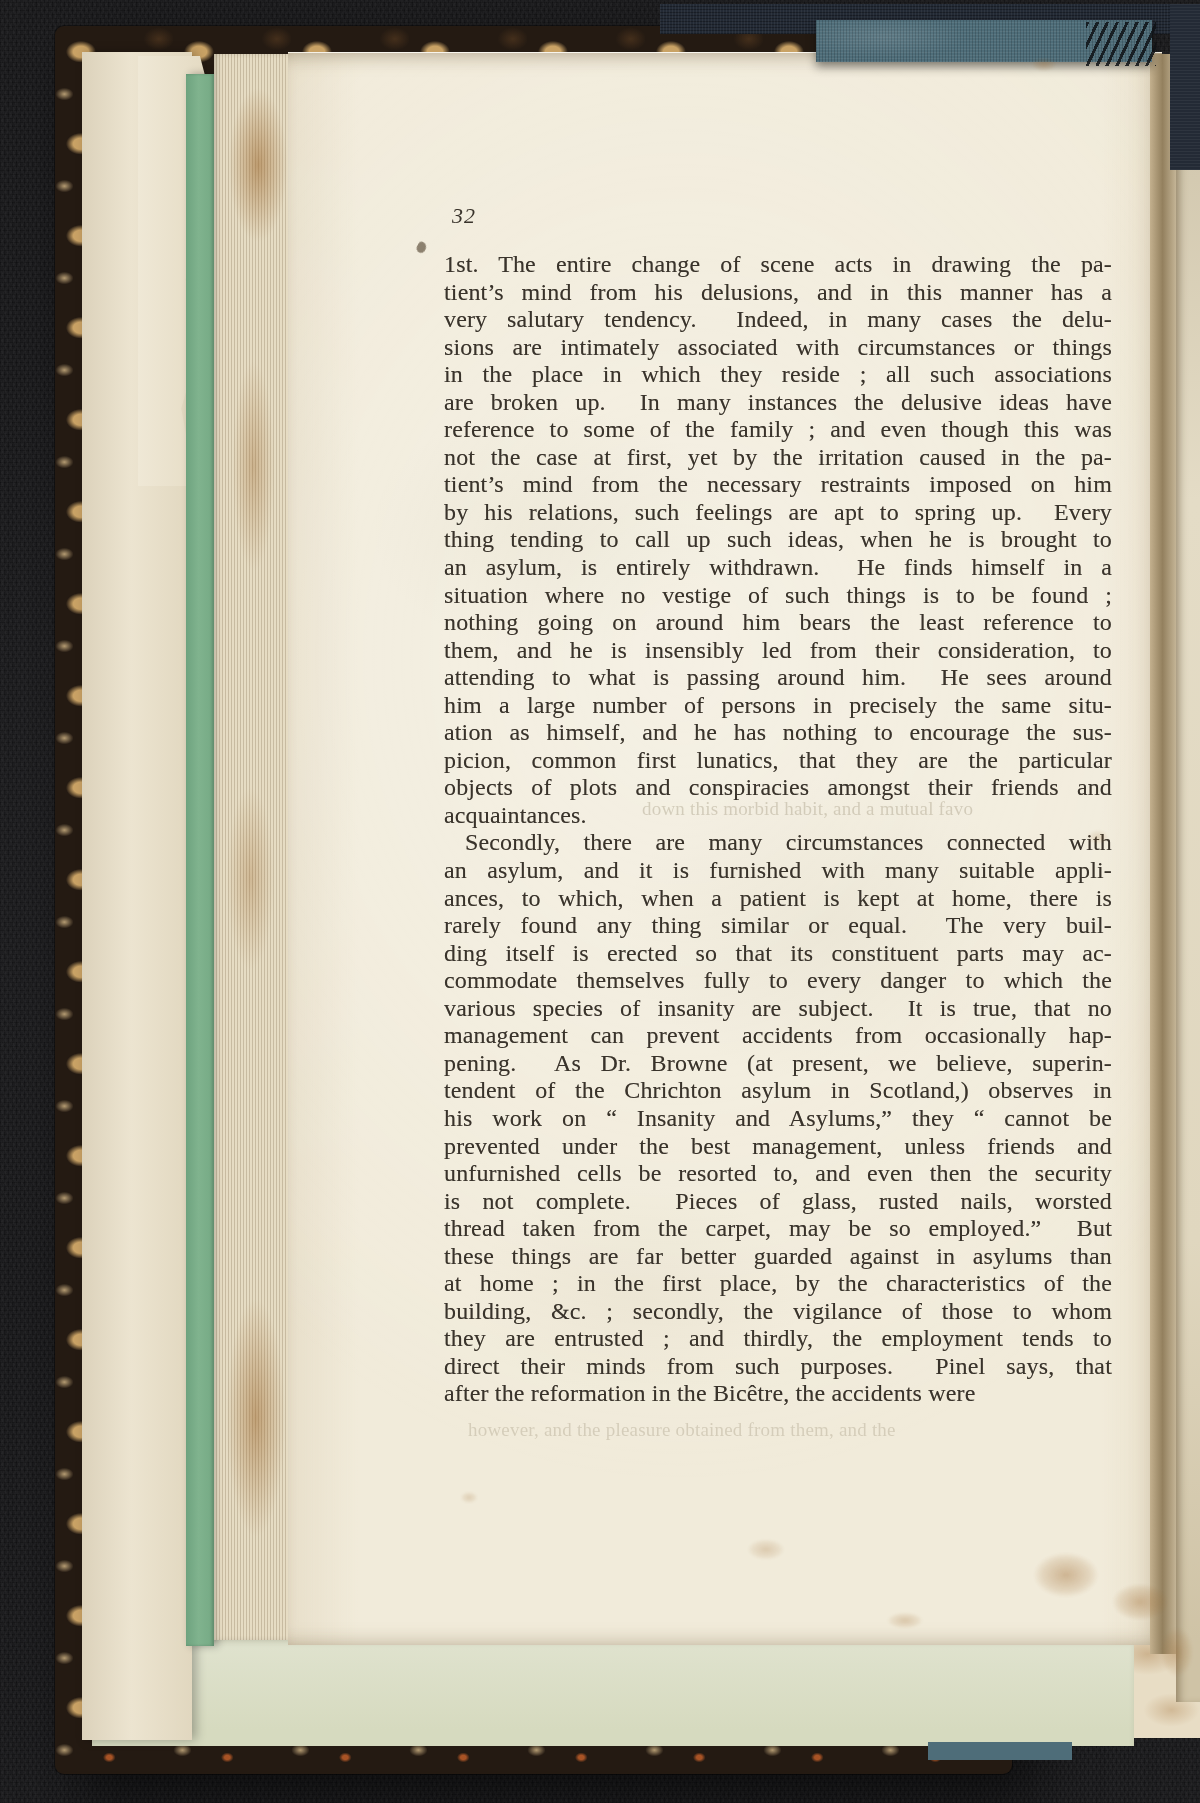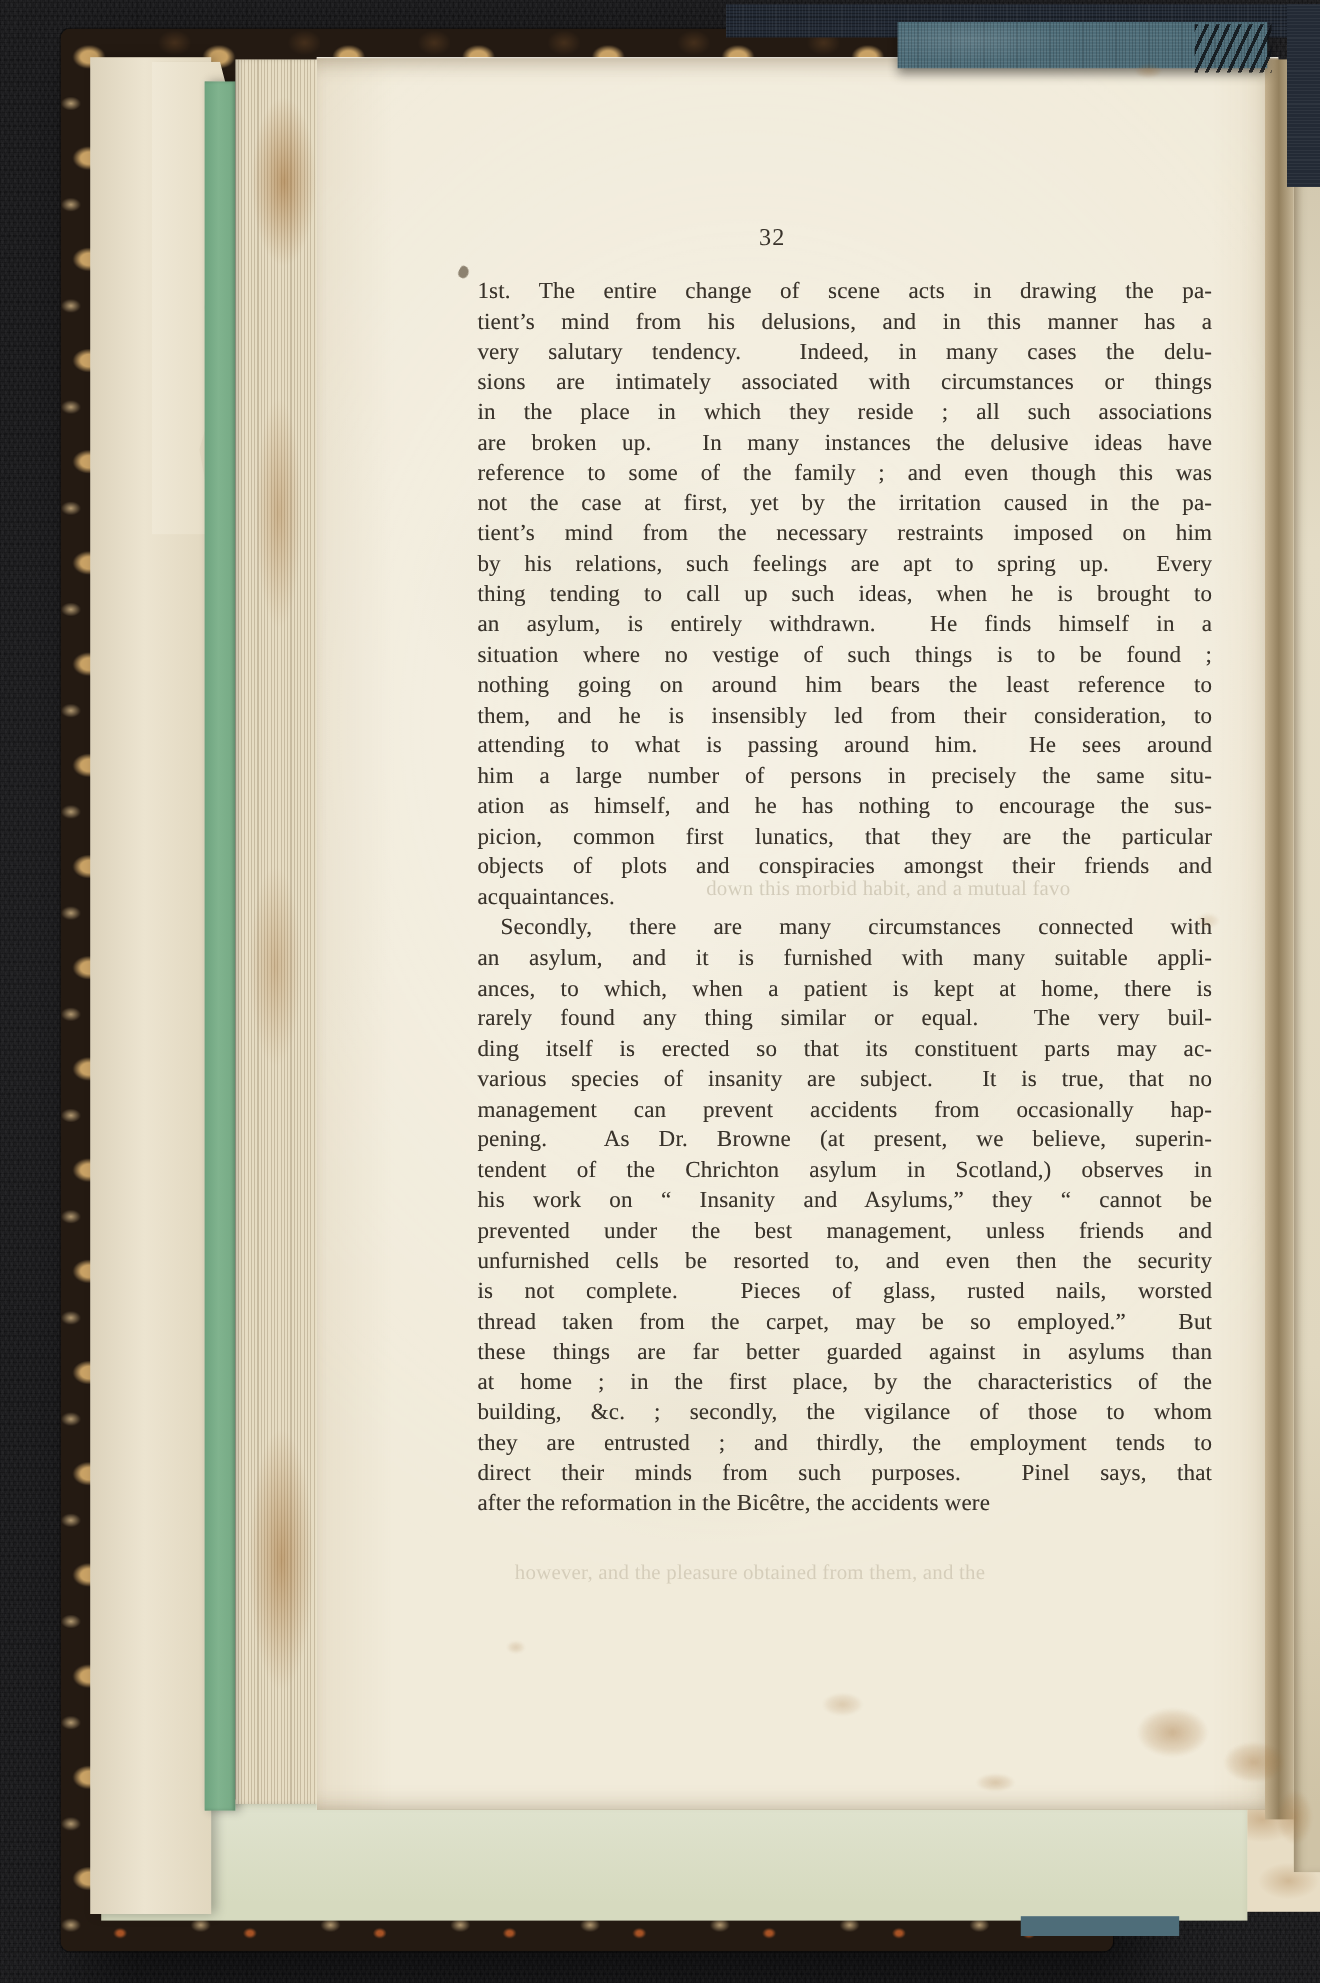--- a/index.html
+++ b/index.html
@@ -114,24 +114,24 @@
       inset 0 -14px 22px -16px rgba(118,96,62,.40);
     border-top:1px solid rgba(255,255,255,.5);
     z-index:20;}
   .page-mottle{left:288px;top:52px;width:874px;height:1592px;z-index:21;pointer-events:none;
     background-image:
       radial-gradient(260px 180px at 30% 30%, rgba(150,150,105,.06), transparent 70%),
       radial-gradient(300px 220px at 62% 55%, rgba(150,140,100,.07), transparent 70%),
       radial-gradient(240px 160px at 40% 78%, rgba(150,140,100,.06), transparent 70%);}
 
   
-  .folio{left:452px;top:203px;width:500px;text-align:center;
-    font-size:22px;letter-spacing:1px;color:var(--ink,#39332b);z-index:40;}
-  .text-block{left:434px;top:251px;width:668px;z-index:40;
-    color:var(--ink,#39332b);font-size:21px;line-height:27.55px;
+  .folio{left:452px;top:203px;width:500px;
+    font-size:22px;letter-spacing:1px;color:var(--ink,#39332b);z-index:40;font-style:italic;}
+  .text-block{left:444px;top:251px;width:668px;z-index:40;
+    color:var(--ink,#39332b);font-size:24px;line-height:27.55px;
     letter-spacing:.15px;}
   .text-block .line{text-align:justify;text-align-last:justify;white-space:normal;
     text-shadow:0 0 .5px rgba(57,51,43,.4);}
   .text-block .line.last{text-align-last:left;}
   .para.indent .line:first-child{text-indent:21px;}
 
   
   .ghost{color:#968b71;opacity:.34;filter:blur(.6px);font-size:19px;
     letter-spacing:.2px;z-index:41;white-space:nowrap;}
   .ghost-mid{left:642px;top:798px;}
@@ -193,20 +193,21 @@
       <div class="line">picion, common first lunatics, that they are the particular</div>
       <div class="line">objects of plots and conspiracies amongst their friends and</div>
       <div class="line last">acquaintances.</div>
     </div>
     <div class="para indent">
       <div class="line">Secondly, there are many circumstances connected with</div>
       <div class="line">an asylum, and it is furnished with many suitable appli-</div>
       <div class="line">ances, to which, when a patient is kept at home, there is</div>
       <div class="line">rarely found any thing similar or equal.&nbsp; The very buil-</div>
       <div class="line">ding itself is erected so that its constituent parts may ac-</div>
+      <div class="line">commodate themselves fully to every danger to which the</div>
       <div class="line">various species of insanity are subject.&nbsp; It is true, that no</div>
       <div class="line">management can prevent accidents from occasionally hap-</div>
       <div class="line">pening.&nbsp; As Dr. Browne (at present, we believe, superin-</div>
       <div class="line">tendent of the Chrichton asylum in Scotland,) observes in</div>
       <div class="line">his work on “ Insanity and Asylums,” they “ cannot be</div>
       <div class="line">prevented under the best management, unless friends and</div>
       <div class="line">unfurnished cells be resorted to, and even then the security</div>
       <div class="line">is not complete.&nbsp; Pieces of glass, rusted nails, worsted</div>
       <div class="line">thread taken from the carpet, may be so employed.”&nbsp; But</div>
       <div class="line">these things are far better guarded against in asylums than</div>

